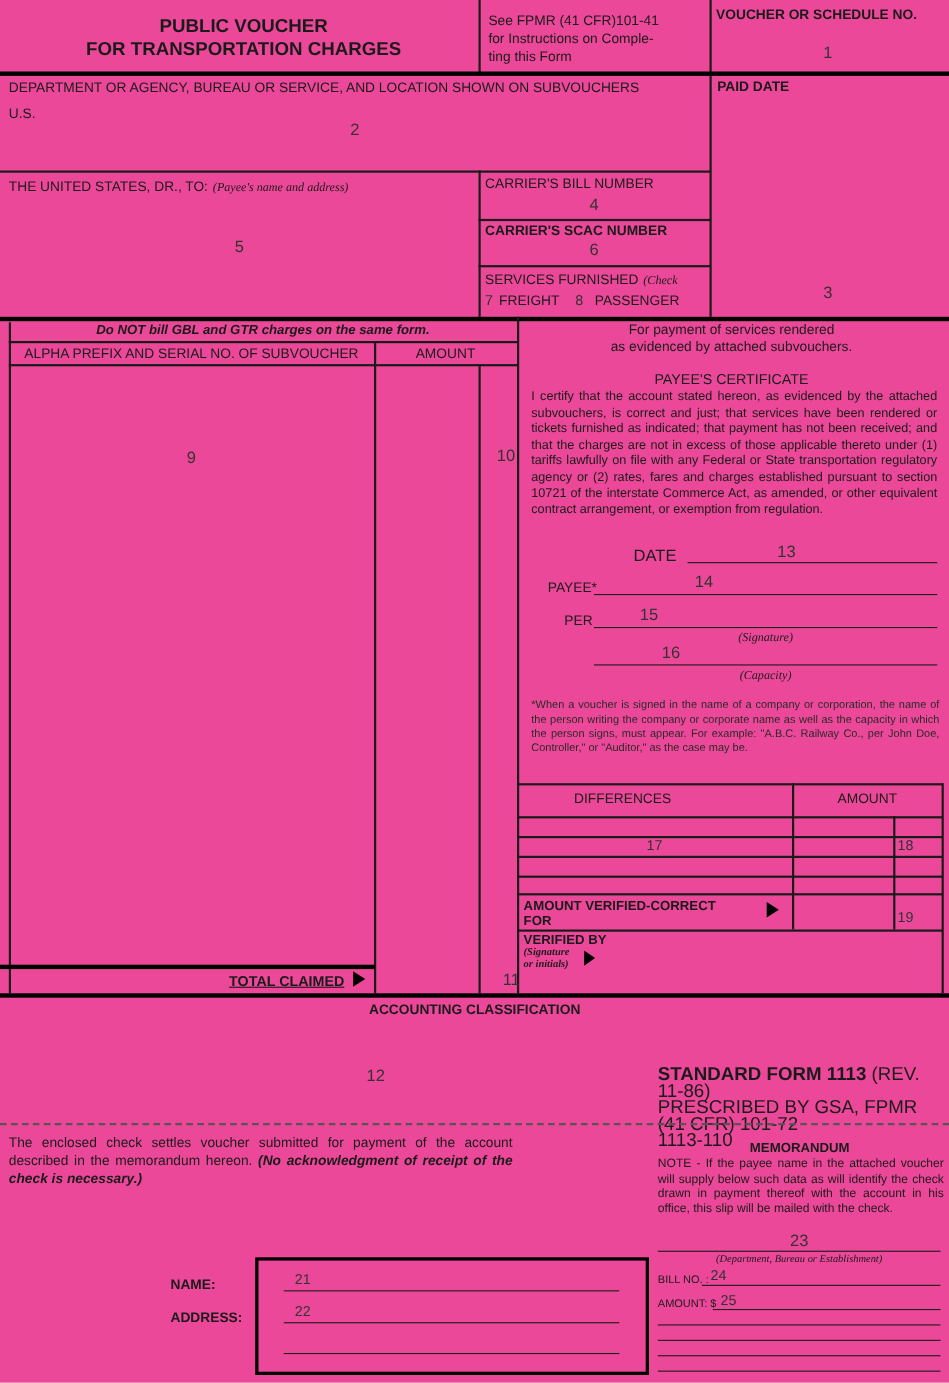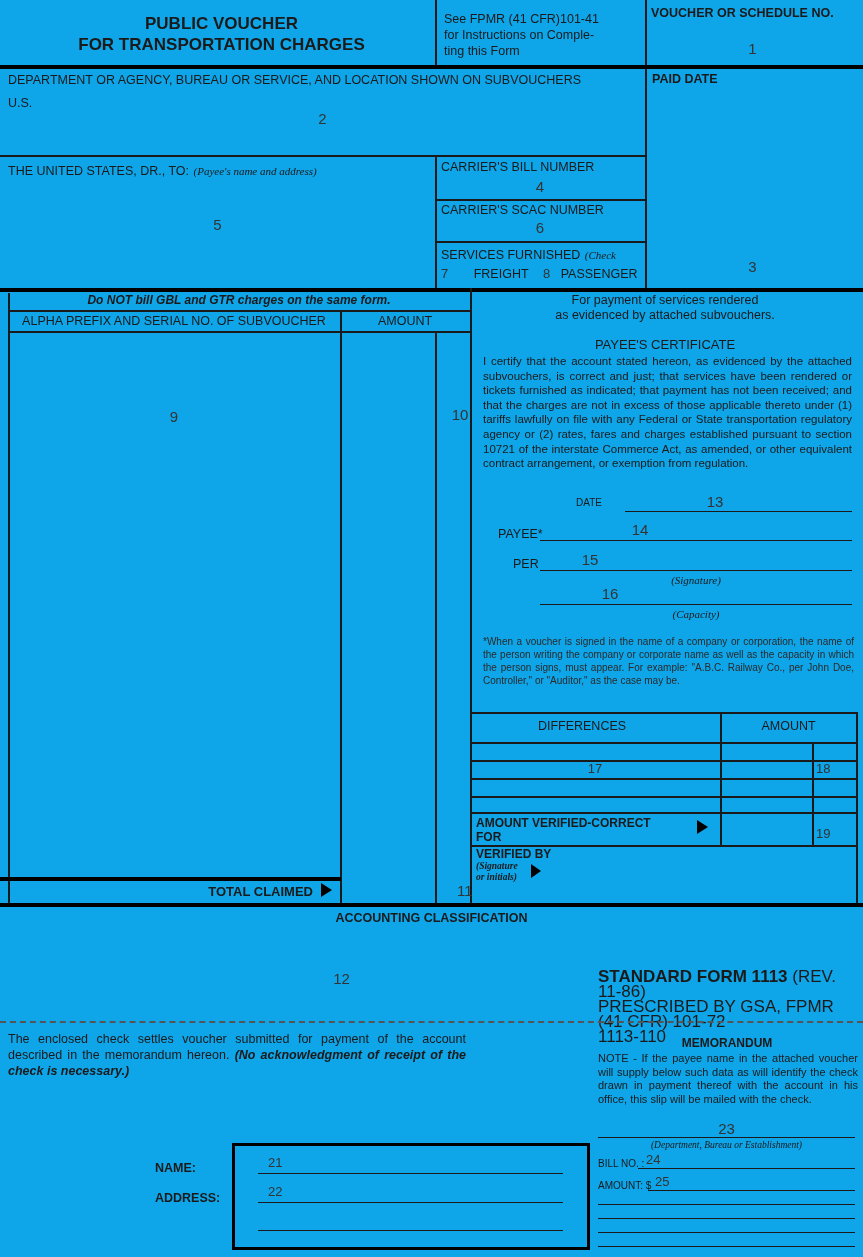--- a/index.html
+++ b/index.html
@@ -1,18 +1,18 @@
 <!DOCTYPE html>
 <html><head>
 <meta charset="utf-8">
 <style>
   html,body { margin:0; padding:0; background:#e8e8e8; }
   .page {
     position:relative; width:863px; height:1257px; margin:0 auto;
-    background:#0ea5e9; color:#1a1a1a;
+    background:#ec4899; color:#1a1a1a;
     font-family:"Liberation Sans", sans-serif;
     overflow:hidden;
   }
   .abs { position:absolute; }
   .b { font-weight:bold; }
   .ctr { text-align:center; }
   .rt { text-align:right; }
   .just { text-align:justify; }
   .title { font-size:17px; font-weight:bold; line-height:21px; }
   .lbl { font-size:12.5px; }
@@ -68,63 +68,63 @@
     <span class="lbl">THE UNITED STATES, DR., TO:</span>
     <span class="hint">(Payee's name and address)</span>
   </div>
   <div class="abs num ctr" style="left:0; top:216px; width:435px;">5</div>
   <div class="abs vl" style="left:435px; top:155px; height:133px;"></div>
 
   <div class="abs lbl" style="left:441px; top:160px;">CARRIER'S BILL NUMBER</div>
   <div class="abs num ctr" style="left:435px; top:178px; width:210px;">4</div>
   <div class="abs hl2" style="left:435px; top:199px; width:211px;"></div>
 
-  <div class="abs lbl" style="left:441px; top:203px;">CARRIER'S SCAC NUMBER</div>
+  <div class="abs lbl" style="left:441px; top:203px;font-weight:bold;">CARRIER'S SCAC NUMBER</div>
   <div class="abs num ctr" style="left:435px; top:219px; width:210px;">6</div>
   <div class="abs hl2" style="left:435px; top:241px; width:211px;"></div>
 
   <div class="abs" style="left:441px; top:245px;">
     <span class="lbl">SERVICES FURNISHED</span>
     <span class="hint">(Check</span>
   </div>
   <div class="abs" style="left:441px; top:264px;">
     <span class="num-sm">7</span>
-    <span class="lbl" style="margin-left:21px;">FREIGHT</span>
+    <span class="lbl" style="margin-left:1px;">FREIGHT</span>
     <span class="num-sm" style="margin-left:10px;">8</span>
     <span class="lbl" style="margin-left:6px;">PASSENGER</span>
   </div>
   <div class="abs thick" style="left:0; top:288px; width:863px;"></div>
 
   <div class="abs warn ctr" style="left:8px; top:293px; width:462px;">Do NOT bill GBL and GTR charges on the same form.</div>
   <div class="abs hl" style="left:8px; top:310px; width:462px;"></div>
   <div class="abs lbl ctr" style="left:8px; top:314px; width:332px;">ALPHA PREFIX AND SERIAL NO. OF SUBVOUCHER</div>
   <div class="abs lbl ctr" style="left:340px; top:314px; width:130px;">AMOUNT</div>
   <div class="abs hl" style="left:8px; top:331px; width:462px;"></div>
 
   <div class="abs vl" style="left:8px; top:293px; height:610px; width:1.5px;"></div>
   <div class="abs vl" style="left:340px; top:310px; height:593px;"></div>
   <div class="abs vl" style="left:435px; top:331px; height:572px;"></div>
   <div class="abs vl" style="left:470px; top:288px; height:615px;"></div>
 
   <div class="abs num ctr" style="left:8px; top:408px; width:332px;">9</div>
   <div class="abs num ctr" style="left:436px; top:406px; width:48px;">10</div>
 
   <div class="abs thick" style="left:0; top:877px; width:341px;"></div>
-  <div class="abs rt b" style="left:8px; top:884px; width:305px; font-size:13px;">TOTAL CLAIMED</div>
+  <div class="abs rt b" style="left:8px; top:884px; width:305px; font-size:13px;text-decoration:underline;">TOTAL CLAIMED</div>
   <div class="abs tri" style="left:321px; top:883px;"></div>
   <div class="abs num" style="left:438px; top:882px;padding-left:19px;">11</div>
   <div class="abs thick" style="left:0; top:903px; width:863px; height:4px;"></div>
 
   <div class="abs lbl ctr" style="left:470px; top:293px; width:390px;">For payment of services rendered</div>
   <div class="abs lbl ctr" style="left:470px; top:308px; width:390px;">as evidenced by attached subvouchers.</div>
 
   <div class="abs ctr" style="left:470px; top:337px; width:390px; font-size:13px;">PAYEE'S CERTIFICATE</div>
   <div class="abs cert just" style="left:483px; top:354px; width:369px;">I certify that the account stated hereon, as evidenced by the attached subvouchers, is correct and just; that services have been rendered or tickets furnished as indicated; that payment has not been received; and that the charges are not in excess of those applicable thereto under (1) tariffs lawfully on file with any Federal or State transportation regulatory agency or (2) rates, fares and charges established pursuant to section 10721 of the interstate Commerce Act, as amended, or other equivalent contract arrangement, or exemption from regulation.</div>
 
-  <div class="abs" style="left:576px; top:497px; font-size:10px;">DATE</div>
+  <div class="abs" style="left:576px; top:497px; font-size:15px;">DATE</div>
   <div class="abs num ctr" style="left:625px; top:493px; width:180px;">13</div>
   <div class="abs wline" style="left:625px; top:495px; width:227px; height:16px;"></div>
 
   <div class="abs" style="left:498px; top:527px; font-size:12.5px;">PAYEE*</div>
   <div class="abs num ctr" style="left:540px; top:521px; width:200px;">14</div>
   <div class="abs wline" style="left:540px; top:524px; width:312px; height:16px;"></div>
 
   <div class="abs" style="left:513px; top:557px; font-size:12.5px;">PER</div>
   <div class="abs num ctr" style="left:540px; top:551px; width:100px;">15</div>
   <div class="abs wline" style="left:540px; top:554px; width:312px; height:16px;"></div>
@@ -140,21 +140,21 @@
   <div class="abs hl" style="left:470px; top:742px; width:387px;"></div>
   <div class="abs hl" style="left:470px; top:760px; width:387px;"></div>
   <div class="abs hl" style="left:470px; top:778px; width:387px;"></div>
   <div class="abs hl" style="left:470px; top:796px; width:387px;"></div>
   <div class="abs hl" style="left:470px; top:812px; width:387px;"></div>
   <div class="abs hl" style="left:470px; top:845px; width:387px;"></div>
   <div class="abs vl" style="left:720px; top:712px; height:133px;"></div>
   <div class="abs vl" style="left:812px; top:742px; height:103px;"></div>
   <div class="abs vl" style="left:856px; top:712px; height:191px;"></div>
 
-  <div class="abs lbl ctr" style="left:470px; top:719px; width:224px;">DIFFERENCES</div>
+  <div class="abs lbl ctr" style="left:454px; top:719px; width:224px;">DIFFERENCES</div>
   <div class="abs lbl ctr" style="left:720px; top:719px; width:137px;">AMOUNT</div>
   <div class="abs num-sm ctr" style="left:470px; top:761px; width:250px;">17</div>
   <div class="abs num-sm" style="left:816px; top:761px;">18</div>
 
   <div class="abs b" style="left:476px; top:816px; font-size:12px; line-height:14px;">
     <div>AMOUNT VERIFIED-CORRECT</div>
     <div>FOR</div>
   </div>
   <div class="abs tri" style="left:697px; top:820px;"></div>
   <div class="abs num-sm" style="left:816px; top:826px;">19</div>

